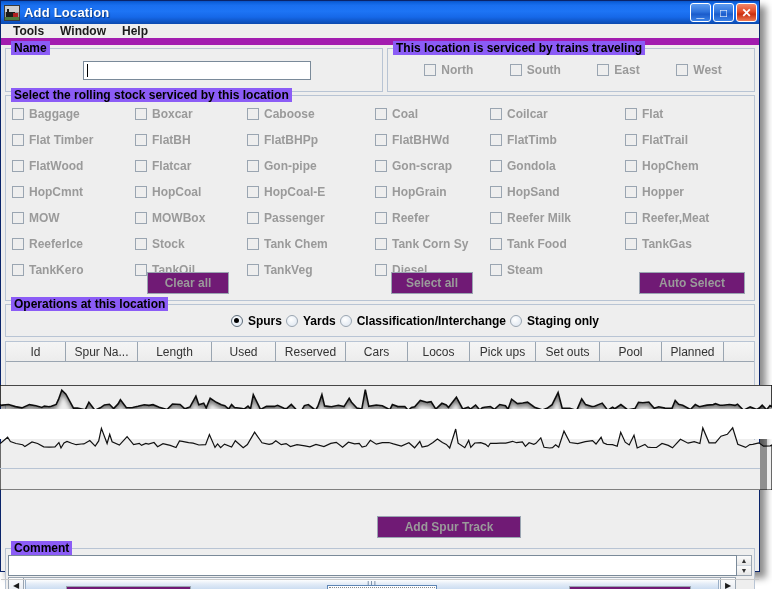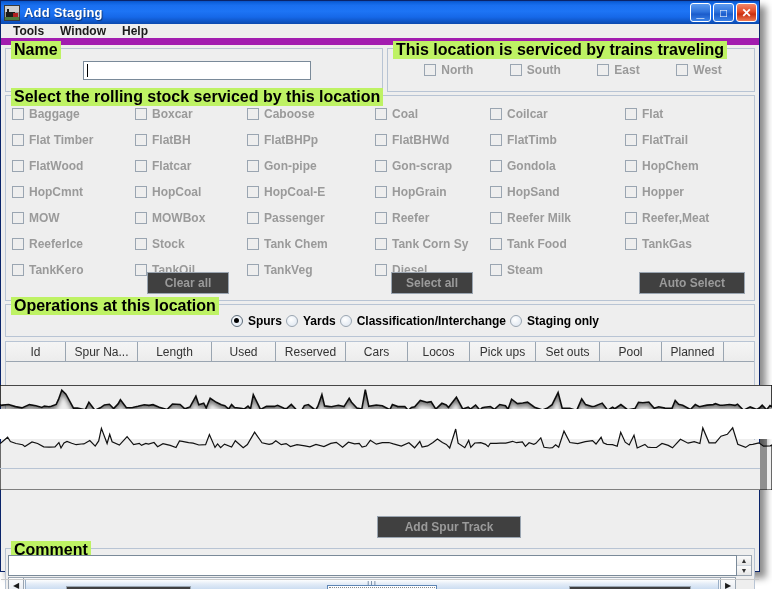--- a/index.html
+++ b/index.html
@@ -112,23 +112,23 @@
   .panel {
     border: 1px solid #b8c4d4;
     margin: 3px 4px 0 4px;
     position: relative;
     background: #eeeeee;
     box-sizing: border-box;
   }
   .panel > .legend {
     position: absolute;
     top: -8px; left: 5px;
-    background: #bef264;
+    background: #8b5cf6;
     padding: 0 3px;
-    font-size: 16px;
+    font-size: 12px;
     font-weight: bold;
     color: #000000;
     white-space: nowrap;
   }
 
   
   .row1 { display: flex; align-items: stretch; }
   .name-panel { width: 378px; height: 44px; flex: 0 0 auto; }
   .name-inner { display: flex; align-items: center; justify-content: center; height: 100%; }
   .name-input {
@@ -177,21 +177,21 @@
     grid-template-columns: 123px 112px 128px 115px 135px auto;
     row-gap: 12px;
   }
   .rs-buttons {
     position: absolute;
     left: 0; right: 0; bottom: 6px;
     height: 22px;
   }
   .btn {
     border: 1px solid #9aa5b1;
-    background: #404040;
+    background: #701a75;
     font-size: 12px;
     font-weight: bold;
     color: #9a9a9a;
     box-sizing: border-box;
     display: inline-flex;
     align-items: center;
     justify-content: center;
     cursor: default;
     position: absolute;
   }
@@ -342,21 +342,21 @@
   <div class="window">
 
     <div class="titlebar">
       <div class="title-icon">
         <div class="sky"></div>
         <div class="stack"></div>
         <div class="loco"></div>
         <div class="car"></div>
         <div class="ground"></div>
       </div>
-      <div class="title-text">Add Staging</div>
+      <div class="title-text">Add Location</div>
       <div class="winbtns">
         <div class="winbtn min">
           <span class="g">_</span>
         </div>
         <div class="winbtn max">
           <span class="g">□</span>
         </div>
         <div class="winbtn close">
           <span class="g">✕</span>
         </div>

